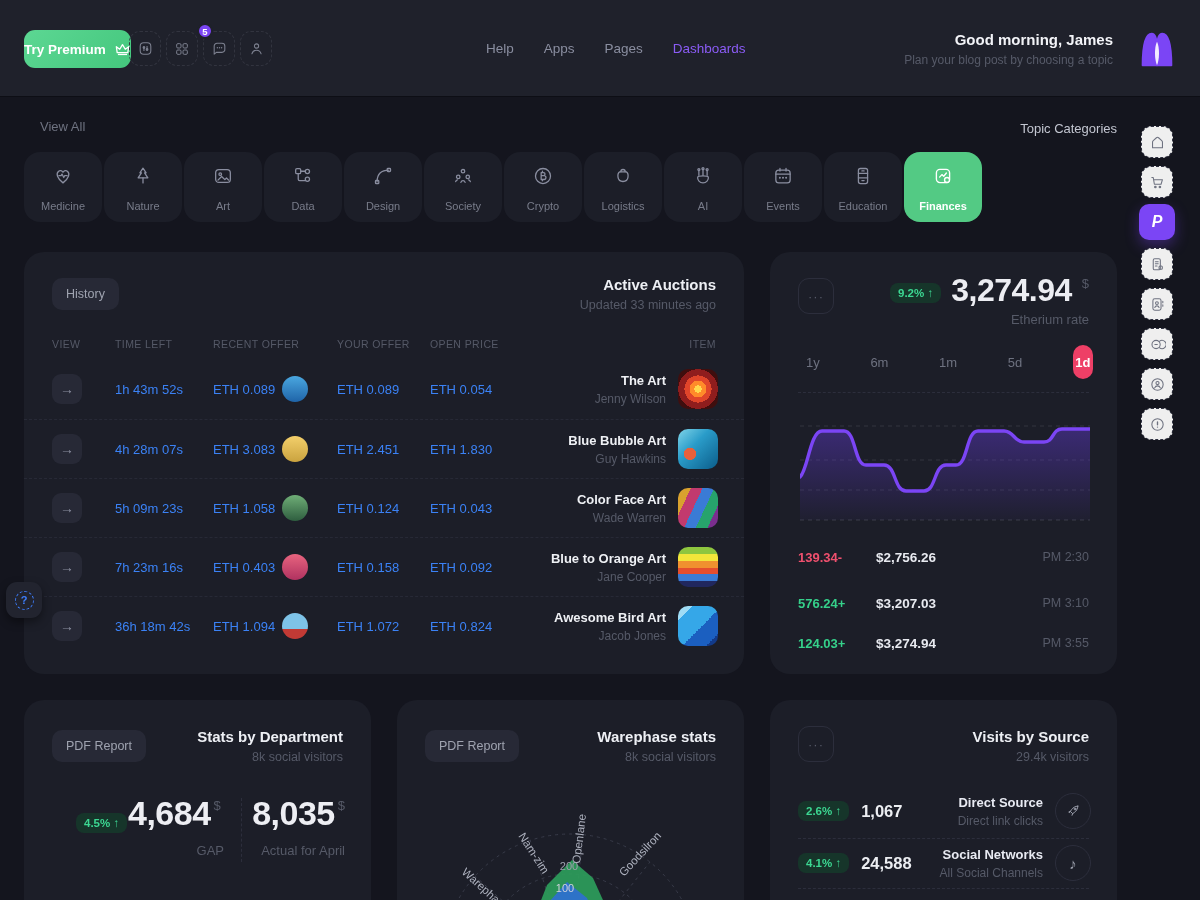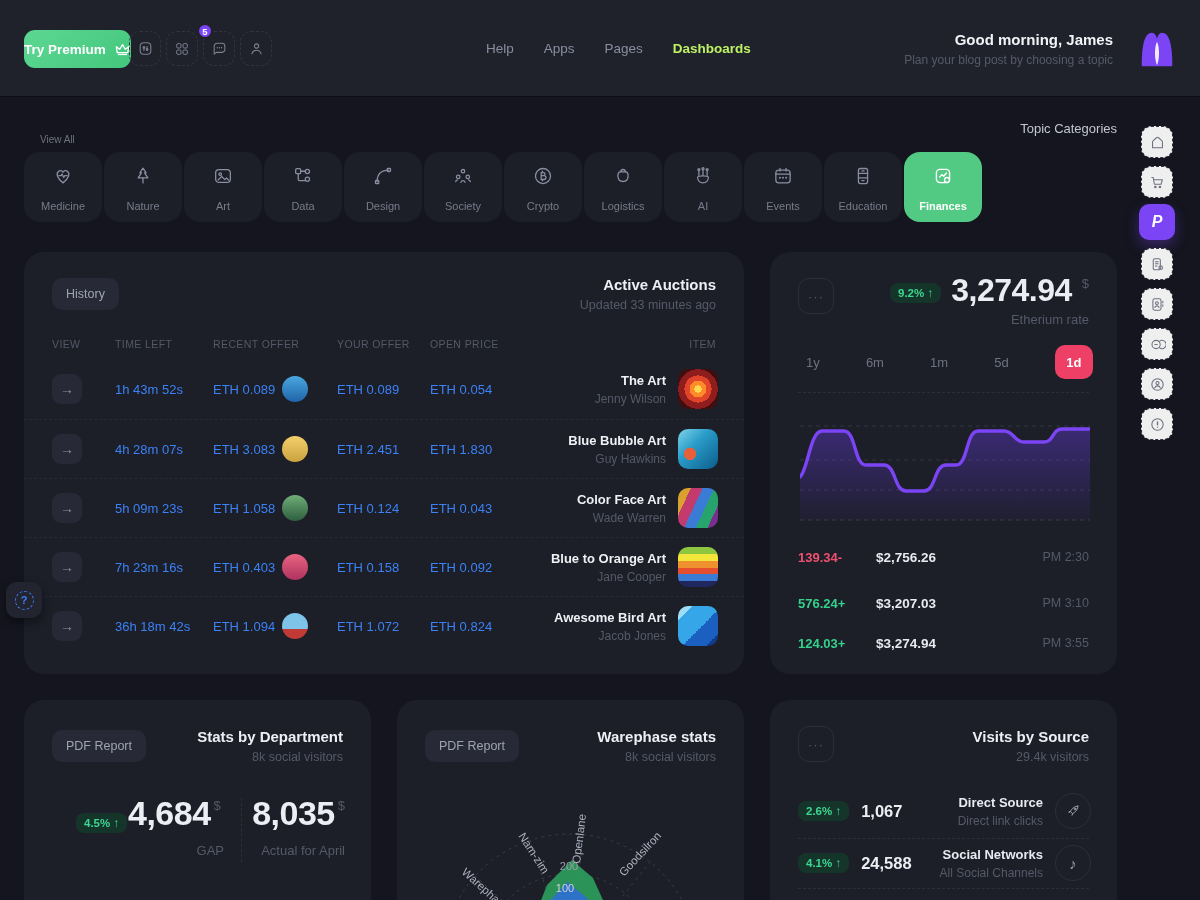--- a/index.html
+++ b/index.html
@@ -14,28 +14,28 @@
     background:linear-gradient(135deg,#5cd793,#44c77d); border-radius:11px; border:none;
     color:#fff; font-weight:bold; font-size:13.5px; display:flex; align-items:center; gap:8px; cursor:pointer; }
   .hdr-iconbtn { position:absolute; top:31px; width:32px; height:35px; border-radius:11px;
     border:1px dashed #32343f; background:transparent; color:#7d8190;
     display:flex; align-items:center; justify-content:center; cursor:pointer; }
   .hdr-badge { position:absolute; left:197px; top:23px; min-width:16px; height:16px; border-radius:8px;
     background:#7b45f5; border:2px solid #1f212b; color:#fff; font-size:9.5px; font-weight:bold;
     display:flex; align-items:center; justify-content:center; padding:0 3px; z-index:2; }
   .hdr-nav { position:absolute; left:486px; top:0; height:97px; display:flex; align-items:center; gap:30px; }
   .hdr-nav span { font-size:13.5px; color:#8a8ea0; cursor:pointer; }
-  .hdr-nav span.active { color:#bef264; font-weight:bold; }
+  .hdr-nav span.active { color:#8b5cf6; font-weight:normal; }
   .greeting { position:absolute; right:87px; top:31px; text-align:right; }
   .greeting .g1 { font-size:15px; font-weight:bold; color:#f2f3f7; }
   .greeting .g2 { font-size:12px; color:#565a68; margin-top:5px; }
   .logo { position:absolute; left:1134px; top:26px; width:46px; height:46px; }
 
   
-  .view-all { position:absolute; left:40px; top:134px; font-size:10px; color:#6e7280; cursor:pointer; }
+  .view-all { position:absolute; left:40px; top:119px; font-size:13px; color:#6e7280; cursor:pointer; }
   .topics-title { position:absolute; right:83px; top:121px; font-size:13px; color:#c3c6d1; }
   .chips { position:absolute; left:24px; top:152px; width:1094px; display:flex; gap:2px; }
   .chip { width:78px; height:70px; background:#1c1e28; border-radius:16px; cursor:pointer;
     display:flex; flex-direction:column; align-items:center; justify-content:space-between;
     padding:13px 2px 10px; color:#8a8ea0; }
   .chip .lbl { font-size:11px; color:#787c8a; }
   .chip.active { background:#53ca84; color:#fff; }
   .chip.active .lbl { color:#fff; font-weight:bold; }
 
   
@@ -76,21 +76,21 @@
   #ether { left:770px; top:252px; width:347px; height:422px; }
   .val-row { position:absolute; right:28px; top:22px; display:flex; align-items:flex-start; gap:10px; }
   .badge-up { background:#16352a; color:#3cd792; font-size:11.5px; font-weight:bold;
     padding:4px 8px; border-radius:8px; white-space:nowrap; }
   .big-num { font-size:32px; font-weight:bold; color:#ecedf2; letter-spacing:-.5px; line-height:1; }
   .cur { font-size:13px; color:#565a68; margin-top:2px; }
   .ether-sub { position:absolute; right:28px; top:60px; font-size:13px; color:#565a68; }
   .ranges { position:absolute; left:36px; right:24px; top:92px; height:36px;
     display:flex; align-items:center; justify-content:space-between; }
   .ranges span { font-size:13px; color:#6e7280; cursor:pointer; }
-  .ranges .r-active { width:38px; height:34px; background:#ee3f66; border-radius:10px; color:#fff;
+  .ranges .r-active { width:20px; height:34px; background:#ee3f66; border-radius:10px; color:#fff;
     font-weight:bold; display:flex; align-items:center; justify-content:center; }
   .e-sep { position:absolute; left:28px; right:28px; top:140px; border-top:1px dashed #2c2e3c; }
   .e-chart { position:absolute; left:30px; top:158px; }
   .tx { position:absolute; left:28px; right:28px; height:20px; display:flex; align-items:center; }
   .tx .d { width:78px; font-size:13px; font-weight:bold; }
   .tx .d.down { color:#f0506e; } .tx .d.up { color:#35d08a; }
   .tx .m { font-size:13.5px; font-weight:bold; color:#e8eaf0; }
   .tx .t { margin-left:auto; font-size:12.5px; color:#565a68; }
 
   

